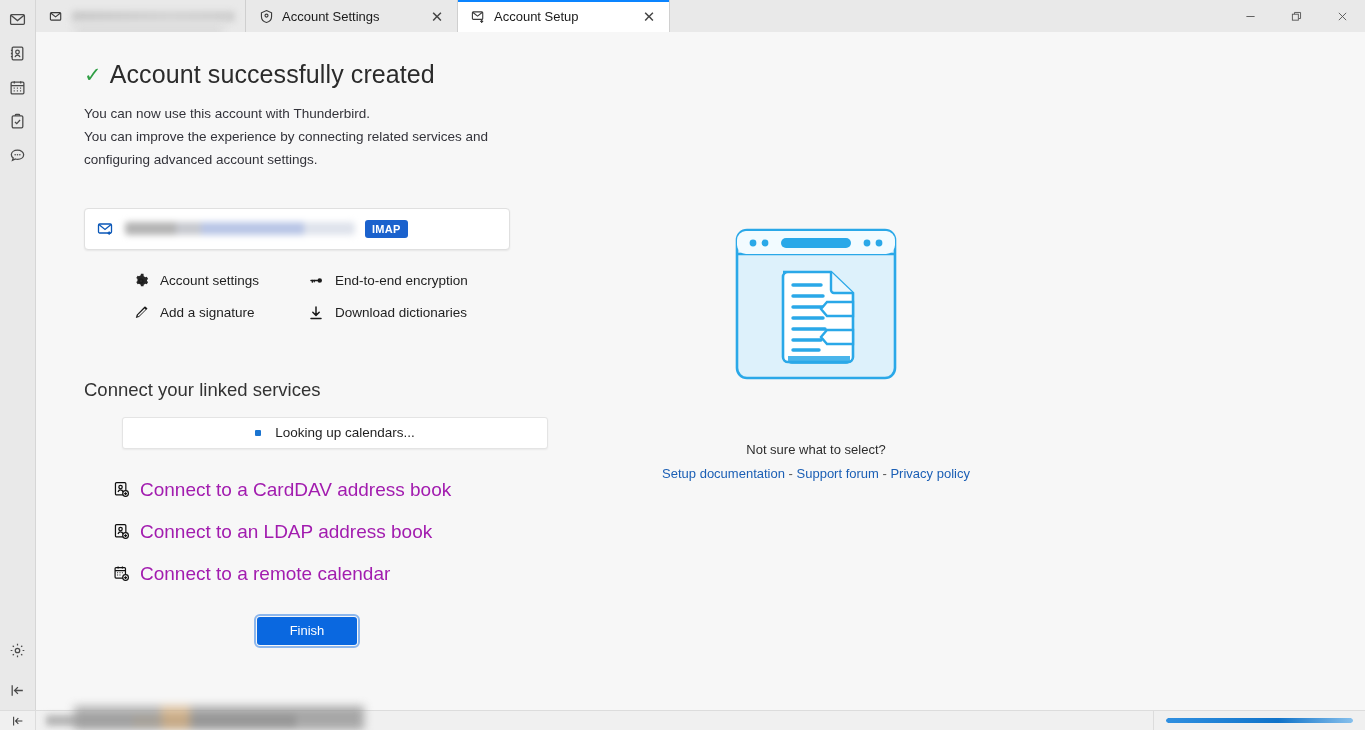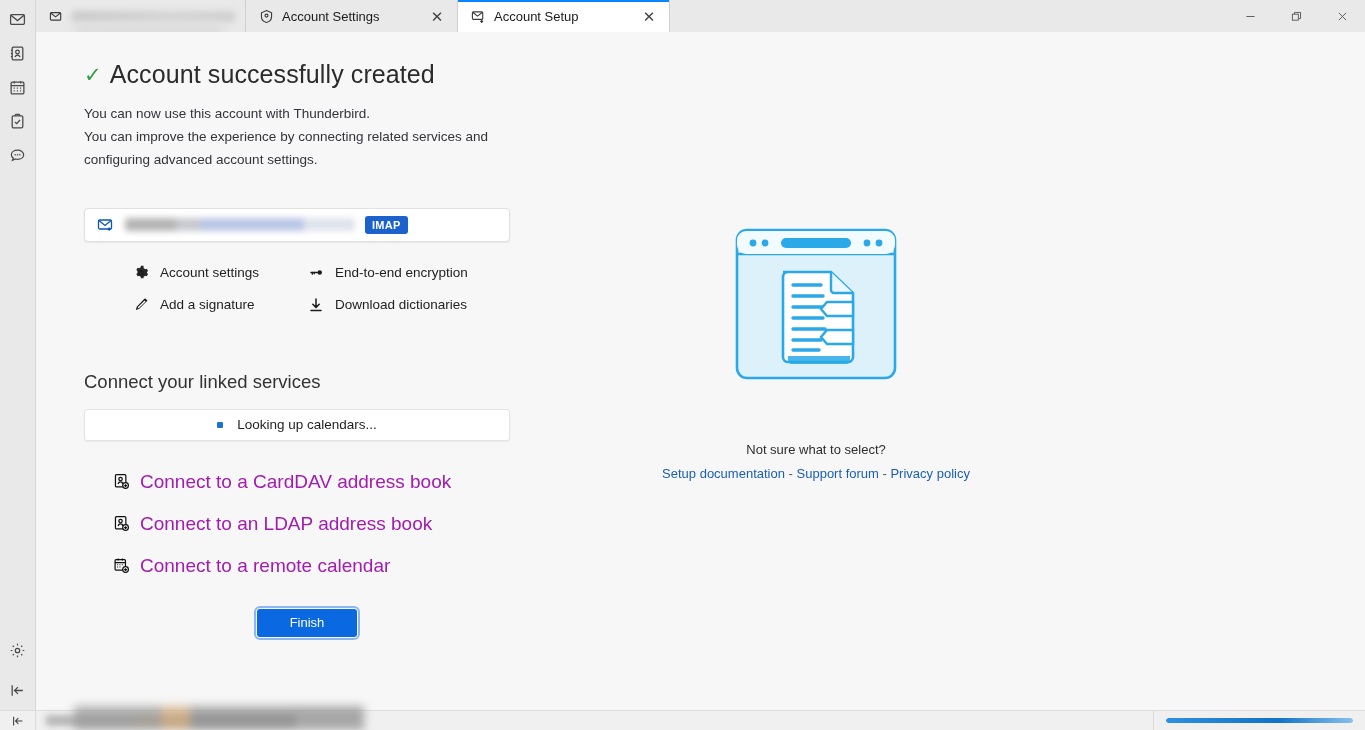--- a/index.html
+++ b/index.html
@@ -72,21 +72,21 @@
   .left-col { position: absolute; left: 48px; top: 28px; width: 470px; }
 
   h1.title {
     font-size: 25px; font-weight: 400; color: #2b2b2b;
     display: flex; align-items: center; gap: 8px; letter-spacing: .1px;
   }
   .check { color: #2f9e44; font-size: 21px; line-height: 1; }
   .subtext { margin-top: 13px; font-size: 13.5px; color: #33333a; line-height: 1.72; }
 
   .account-card {
-    margin-top: 36px; width: 426px; height: 34px; background: #fff;
+    margin-top: 36px; width: 426px; height: 42px; background: #fff;
     border: 1px solid #e0e0e0; border-radius: 4px;
     box-shadow: 0 1px 2px rgba(0,0,0,.07);
     display: flex; align-items: center; padding: 0 12px; gap: 10px;
   }
   .acct-mail-icon { width: 18px; height: 18px; color: #0a57b8; flex: none; }
   .acct-email {
     flex: 1; height: 13px; border-radius: 3px; filter: blur(3.4px);
     background: linear-gradient(90deg,#b4b4b4 0 22%, #c7c9cf 22% 33%, #b9c6e6 33% 78%, #dfe3ec 78% 100%);
     color: transparent; font-size: 13px; max-width: 230px;
   }
@@ -106,21 +106,21 @@
   }
   .action-ico { width: 18px; height: 18px; flex: none; color: #1b1b1b; display:flex;align-items:center;justify-content:center; }
 
   h2.section {
     margin-top: 57px; font-size: 18.5px; font-weight: 400; color: #333;
   }
   .lookup-card {
     margin-top: 16px; width: 426px; height: 32px; background: #fff;
     border: 1px solid #e4e4e4; border-radius: 3px;
     box-shadow: 0 1px 2px rgba(0,0,0,.06);
-    display: flex; align-items: center; justify-content: center; gap: 14px;
+    display: flex; align-items: center; justify-content: center; gap: 14px; margin-left: 38px;
   }
   .spinner-dot { width: 6px; height: 6px; background: #1b74d0; border-radius: 1px; flex: none; }
   .lookup-text { font-size: 13.5px; color: #1f1f1f; }
 
   .connect-list { margin-top: 30px; margin-left: 28px; display: flex; flex-direction: column; gap: 20px; }
   .connect-item { display: flex; align-items: center; gap: 10px; font-size: 19px; color: #a21caf; }
   .connect-ico { width: 18px; height: 18px; flex: none; color: #101010; display:flex;align-items:center;justify-content:center;}
 
   .finish-btn {
     margin-top: 32px; margin-left: 173px; width: 100px; height: 28px;

